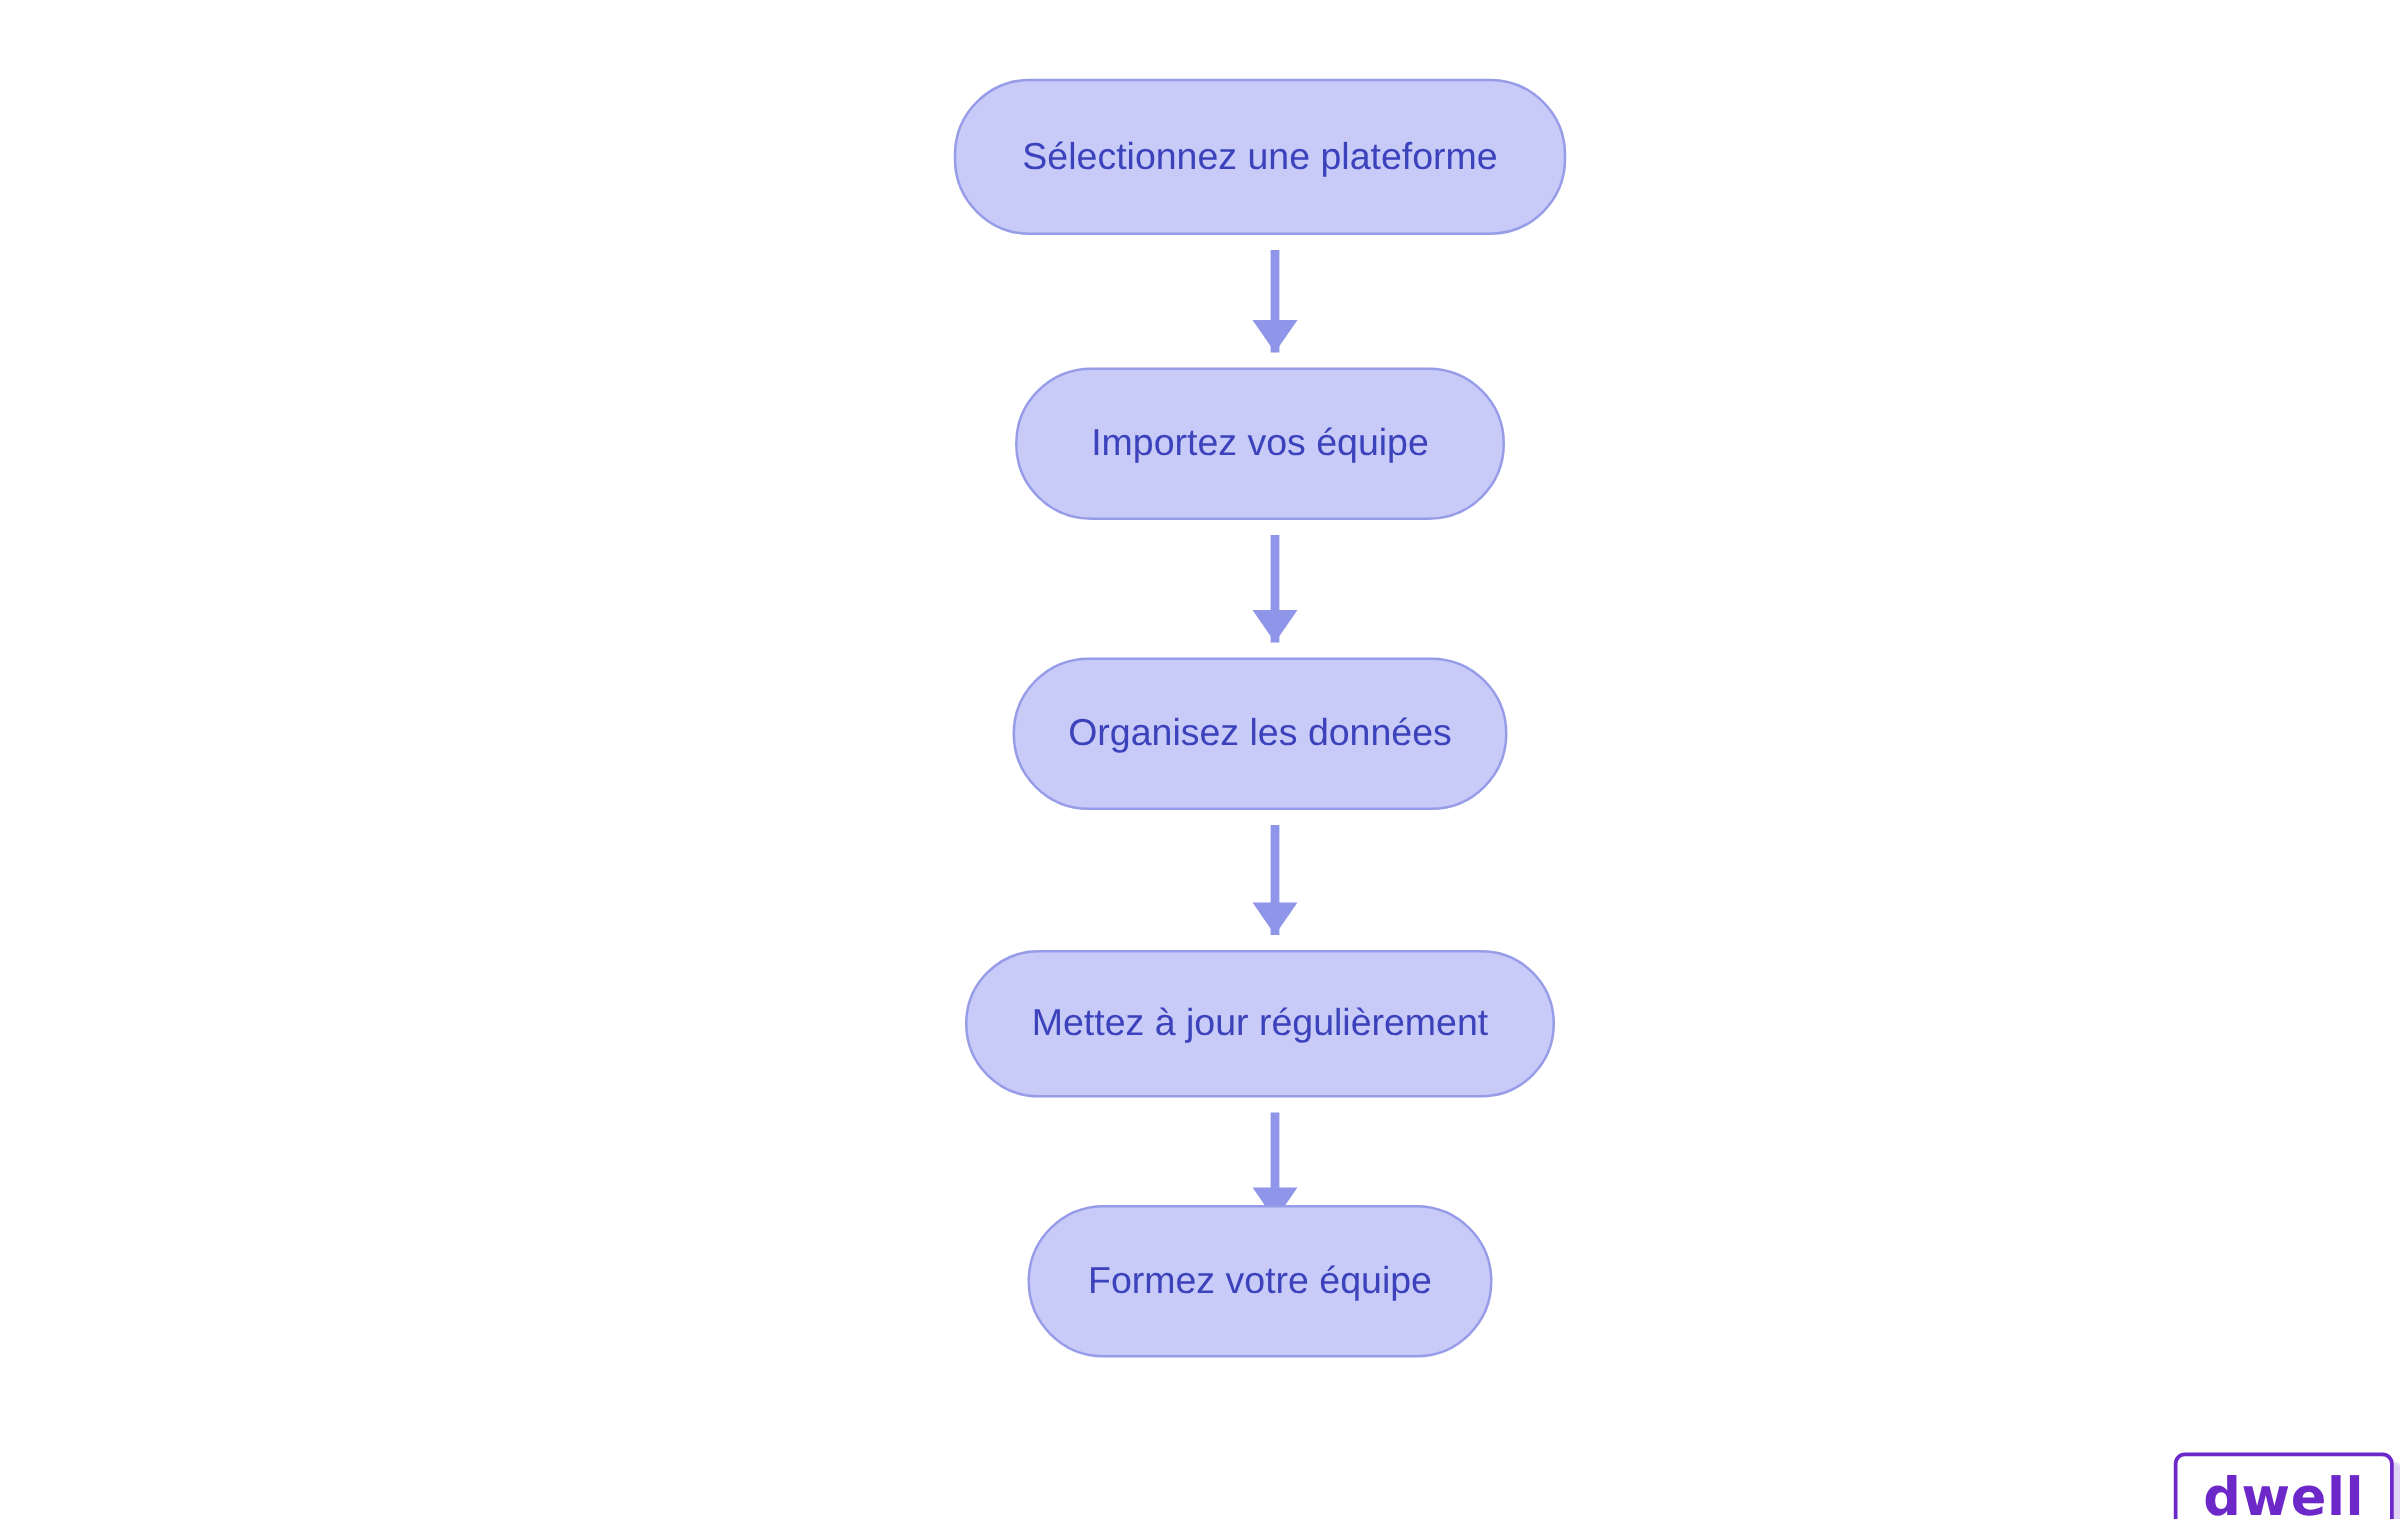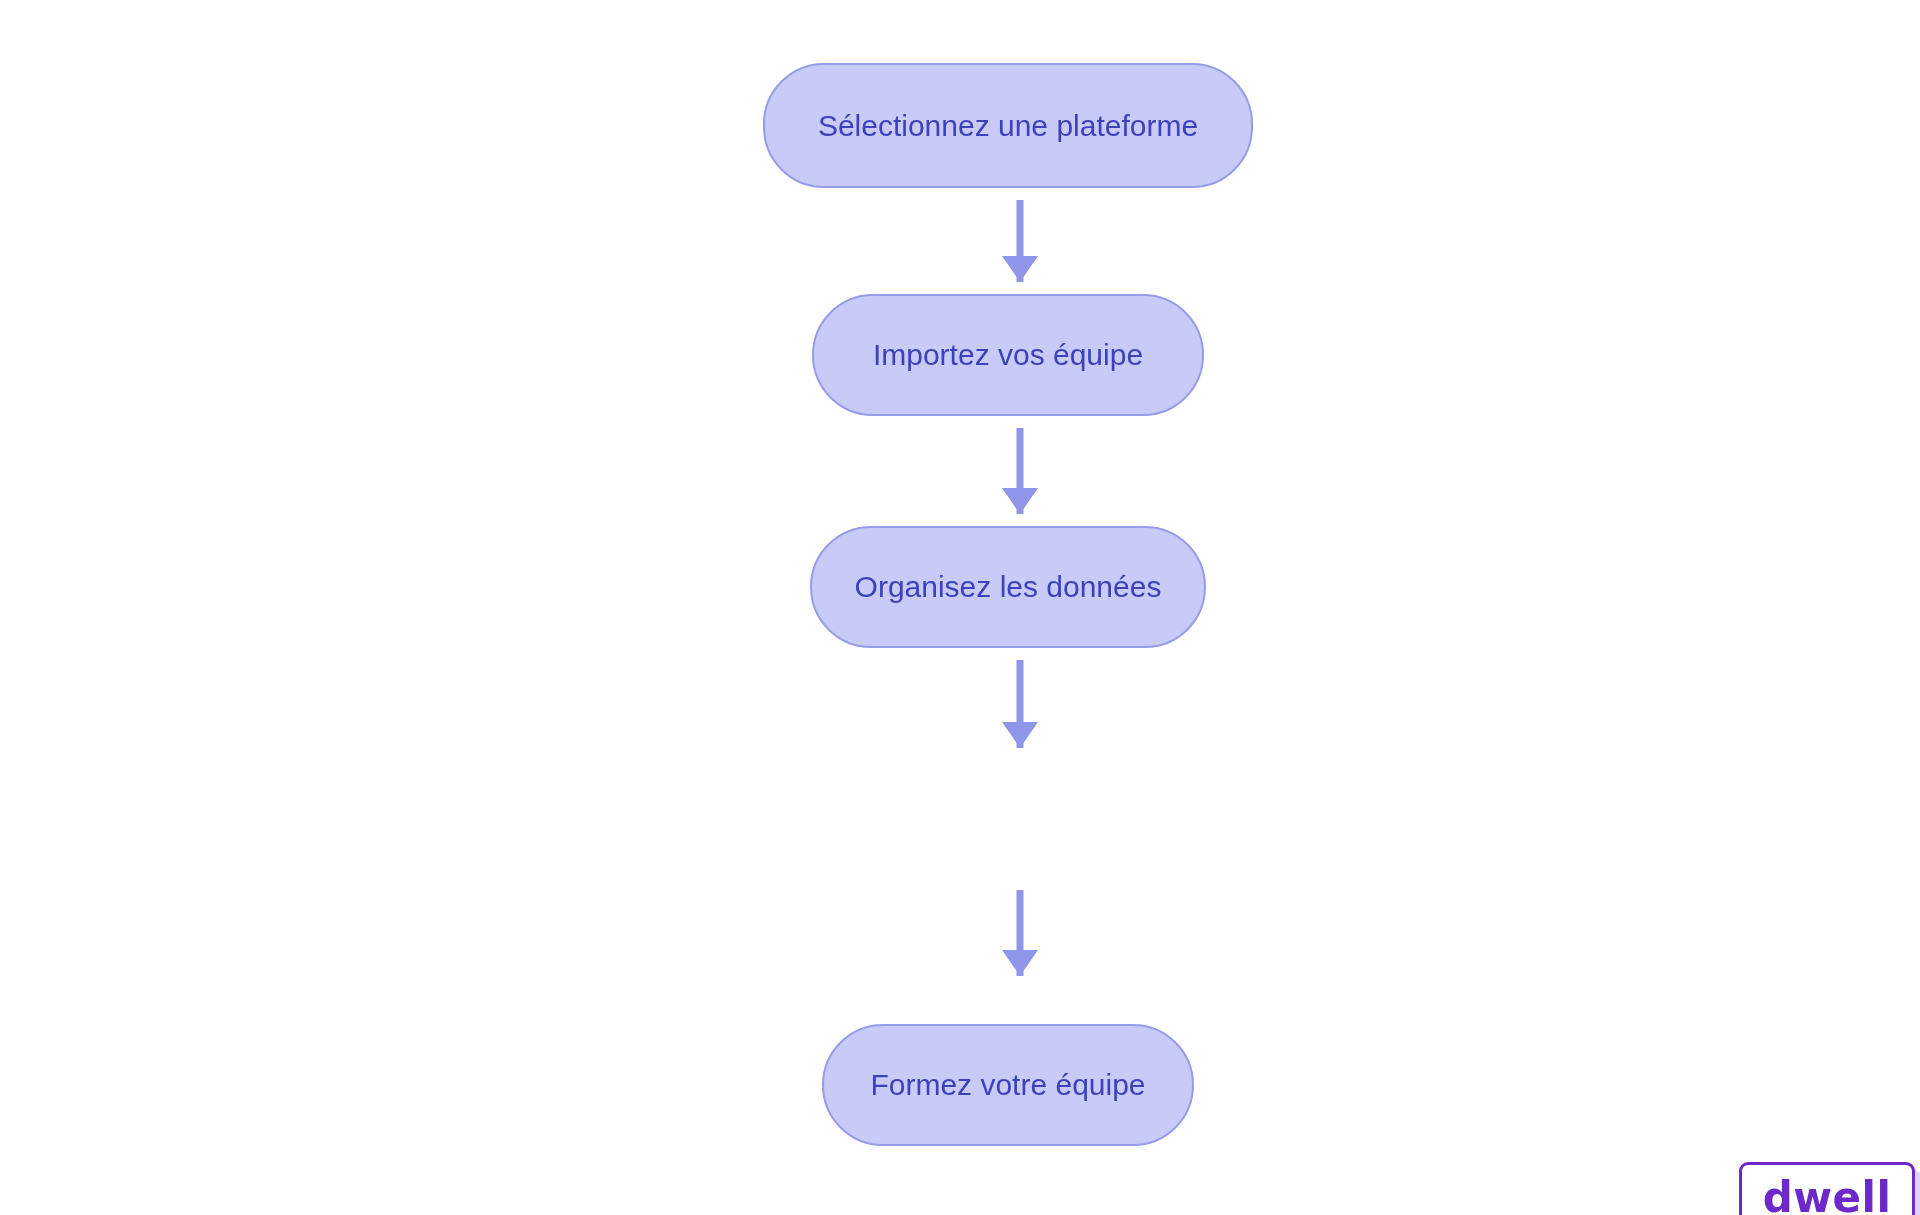--- a/index.html
+++ b/index.html
@@ -37,21 +37,21 @@
     align-items: center;
     justify-content: center;
     color: var(--node-text, #3b42bb);
     font-size: 30px;
     white-space: nowrap;
   }
   .n1 { top: 15px;  width: 490px; height: 125px; }
   .n2 { top: 246px; width: 392px; }
   .n3 { top: 478px; width: 396px; align-items: center; }
   .n4 { top: 712px; width: 472px; height: 118px; }
-  .n5 { top: 976px; width: 372px; }
+  .n5 { top: 916px; width: 372px; }
 
   
   .arrow {
     position: absolute;
     left: 50%;
     transform: translateX(-50%);
     width: 38px;
   }
   .a1 { top: 140px; height: 106px; }
   .a2 { top: 368px; height: 110px; }
@@ -128,20 +128,23 @@
 
   <div class="node n3">
     <span>Organisez les données</span>
   </div>
 
   <div class="arrow a3">
     <div class="arrow-line"></div>
     <div class="arrow-head"></div>
   </div>
 
+  <div class="node n4">
+    <span>Mettez à jour régulièrement</span>
+  </div>
 
   <div class="arrow a4">
     <div class="arrow-line"></div>
     <div class="arrow-head"></div>
   </div>
 
   <div class="node n5">
     <span>Formez votre équipe</span>
   </div>
 

